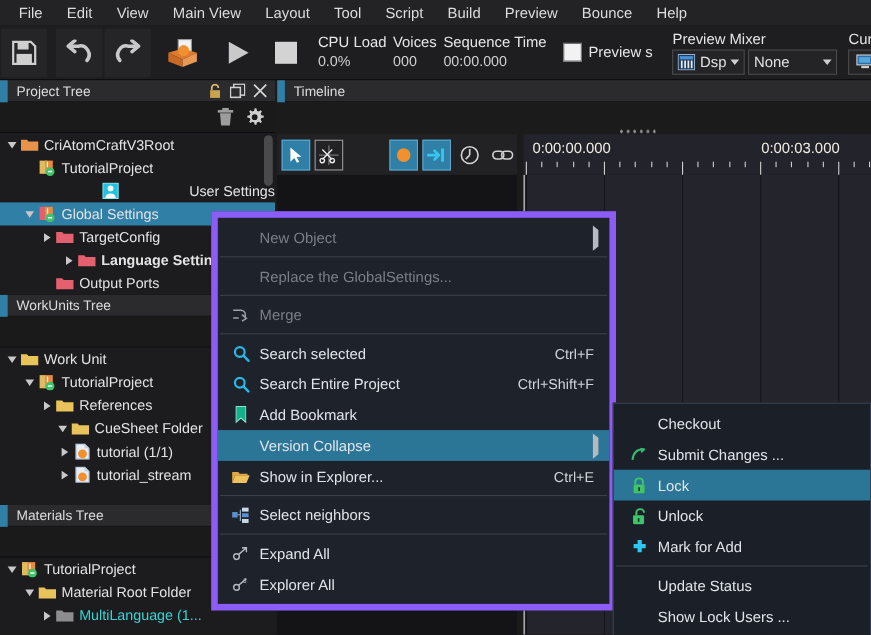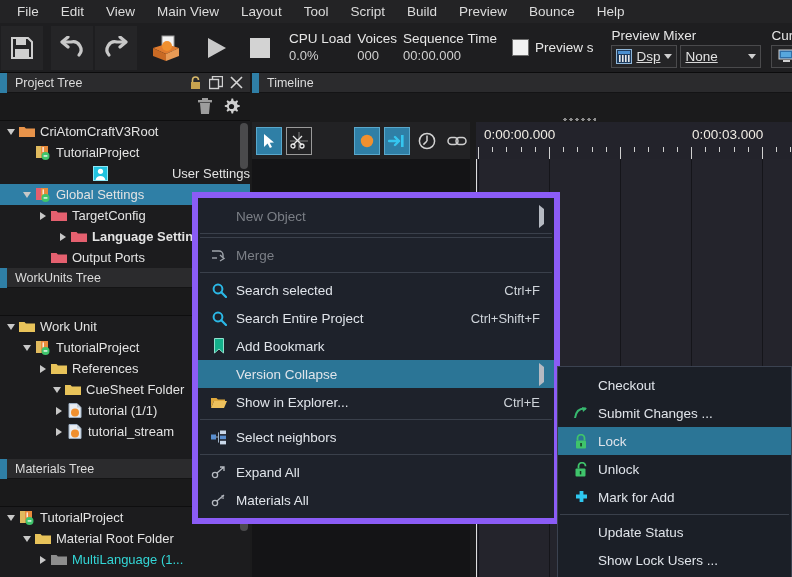--- a/index.html
+++ b/index.html
@@ -43,21 +43,21 @@
   .tb-btn.flat { background: transparent; }
 
   .lbl-block { display:flex; flex-direction:column; justify-content:center; height:100%; padding: 0 3px; }
   .lbl-title { font-size: 13.5px; color: #e6e6e6; line-height: 16px; white-space:nowrap;}
   .lbl-val { font-size: 13px; color: #d0d0d0; line-height: 18px; white-space:nowrap; }
 
   .prevstop { display:flex; align-items:center; gap:6px; padding: 0 6px; }
   .chkbox { width:17px; height:17px; background:#f2f2f2; border:1px solid #6d6d6d; }
 
   .mixergrp { display:flex; flex-direction:column; justify-content:center; height:100%; padding-left:6px;}
-  .mixerrow { display:flex; align-items:center; gap:3px; margin-top:1px;text-decoration:underline; }
+  .mixerrow { display:flex; align-items:center; gap:3px; margin-top:1px; }
   .combo {
     height:23px; background:#242426; border:1px solid #4a4a4c;
     display:flex; align-items:center; gap:4px; padding: 0 4px;
     font-size:13.5px; color:#e2e2e2; cursor:default;
   }
   .caret { width:0;height:0;border-left:4px solid transparent;border-right:4px solid transparent;border-top:5px solid #cfcfcf; }
 
   
   #leftdock { position:absolute; left:0; top:73px; width:250px; height:504px; background:#1b1b1c; }
   .panel-title {
@@ -652,20 +652,24 @@
   <div id="playhead"></div>
 </div>
 
 <div id="ctxmenu">
     <div class="mrow dis">
       <span class="micon"></span>
       <span class="mtxt">New Object</span>
       <span class="marrow"><i class="tri-sm"></i></span>
     </div>
     <div class="msep"></div>
+    <div class="mrow dis">
+      <span class="micon"></span>
+      <span class="mtxt">Replace the GlobalSettings...</span>
+    </div>
     <div class="msep"></div>
     <div class="mrow dis">
       <span class="micon">
         <span>
           <svg width="16" height="14" viewBox="0 0 16 14">
             <path d="M1 3 h7 a4 4 0 0 1 4 4 v2" fill="none" stroke="#9fa4ab" stroke-width="1.4"></path>
             <path d="M9 7 L13 10.5 L9 13" fill="none" stroke="#9fa4ab" stroke-width="1.4"></path>
             <path d="M1 10 h5" stroke="#9fa4ab" stroke-width="1.4"></path>
           </svg>
         </span>
@@ -754,21 +758,21 @@
     <div class="mrow">
       <span class="micon">
         <span>
           <svg width="16" height="15" viewBox="0 0 16 15">
             <circle cx="4" cy="10" r="2.6" fill="none" stroke="#b6bac1" stroke-width="1.3"></circle>
             <path d="M6 8 L13 2" fill="none" stroke="#b6bac1" stroke-width="1.3"></path>
             <text x="10" y="6" font-size="6" fill="#b6bac1">3</text>
           </svg>
         </span>
       </span>
-      <span class="mtxt">Materials All</span>
+      <span class="mtxt">Explorer All</span>
     </div>
   </div>
 <div id="submenu">
     <div class="mrow">
       <span class="micon"></span>
       <span class="mtxt">Checkout</span>
     </div>
     <div class="mrow">
       <span class="micon">
         <span>

